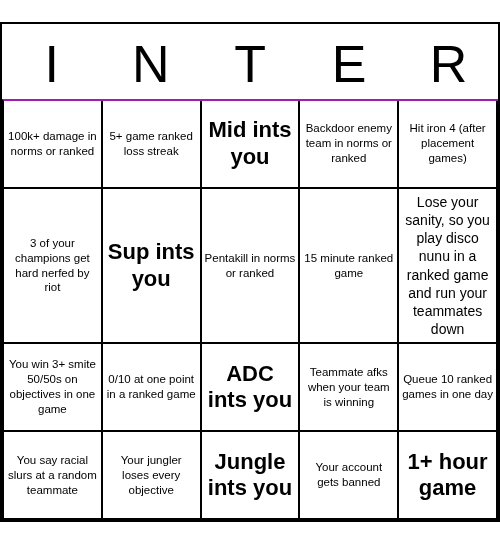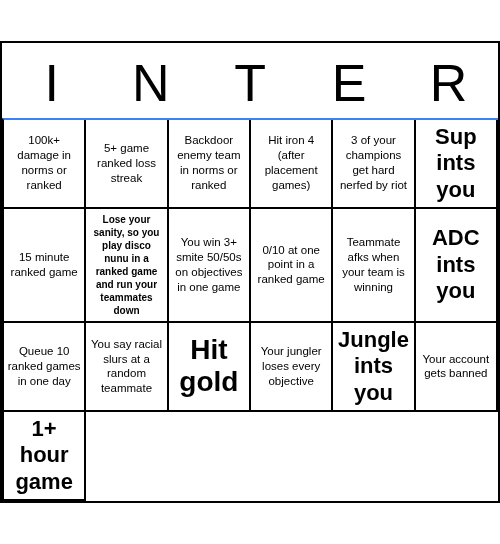--- a/index.html
+++ b/index.html
@@ -25,22 +25,22 @@
     }
     .bingo-title span {
       font-size: 52px;
       font-weight: normal;
       font-family: Arial, sans-serif;
       flex: 1;
       text-align: center;
     }
     .bingo-grid {
       display: grid;
-      grid-template-columns: repeat(6, 1fr);
-      border-top: 2px solid #3b82f6;
+      grid-template-columns: repeat(5, 1fr);
+      border-top: 2px solid #a21caf;
       border-left: 2px solid #000;
     }
     .bingo-cell {
       border-right: 2px solid #000;
       border-bottom: 2px solid #000;
       padding: 4px 3px;
       min-height: 88px;
       display: flex;
       align-items: center;
       justify-content: center;
@@ -67,31 +67,32 @@
   <div class="bingo-title">
   <span>I</span>
       <span>N</span>
       <span>T</span>
       <span>E</span>
       <span>R</span>
     </div>
   <div class="bingo-grid">
   <div class="bingo-cell">100k+ damage in norms or ranked</div>
       <div class="bingo-cell">5+ game ranked loss streak</div>
+      <div class="bingo-cell large-text">Mid ints you</div>
       <div class="bingo-cell">Backdoor enemy team in norms or ranked</div>
       <div class="bingo-cell">Hit iron 4 (after placement games)</div>
       <div class="bingo-cell">3 of your champions get hard nerfed by riot</div>
       <div class="bingo-cell large-text">Sup ints you</div>
+      <div class="bingo-cell">Pentakill in norms or ranked</div>
       <div class="bingo-cell">15 minute ranked game</div>
-      <div class="bingo-cell" style="font-size: 10px; font-weight: bold;">Lose your sanity, so you play disco nunu in a ranked game and run your teammates down</div>
+      <div class="bingo-cell" style="font-size: 14px;">Lose your sanity, so you play disco nunu in a ranked game and run your teammates down</div>
       <div class="bingo-cell">You win 3+ smite 50/50s on objectives in one game</div>
       <div class="bingo-cell">0/10 at one point in a ranked game</div>
+      <div class="bingo-cell large-text">ADC ints you</div>
       <div class="bingo-cell">Teammate afks when your team is winning</div>
-      <div class="bingo-cell large-text">ADC ints you</div>
       <div class="bingo-cell">Queue 10 ranked games in one day</div>
       <div class="bingo-cell">You say racial slurs at a random teammate</div>
-      <div class="bingo-cell xlarge-text">Hit gold</div>
       <div class="bingo-cell">Your jungler loses every objective</div>
       <div class="bingo-cell large-text">Jungle ints you</div>
       <div class="bingo-cell">Your account gets banned</div>
       <div class="bingo-cell large-text">1+ hour game</div>
     </div>
 </div>
 
 </body></html>

